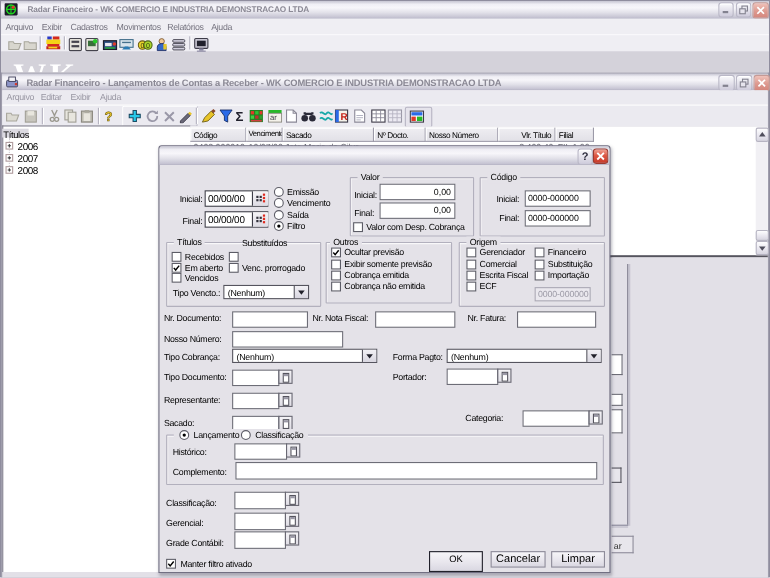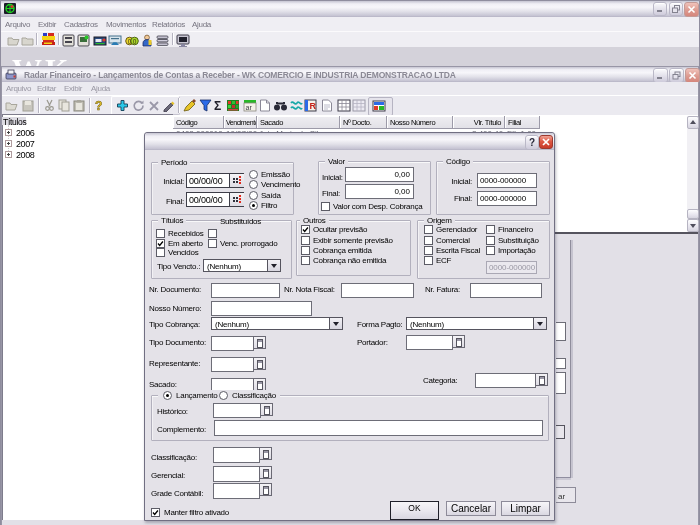--- a/index.html
+++ b/index.html
@@ -29,20 +29,21 @@
 
 <div class="ab tbar" style="left:1px;top:1px;width:698px;height:16px"></div>
 <div class="ab" style="left:4px;top:2px;width:13px;height:13px">
 <svg width="13" height="13">
         <rect x="0" y="1" width="12" height="11" rx="1" fill="#1c1c2a"></rect>
         <circle cx="6" cy="6.5" r="4" fill="none" stroke="#1fd41f" stroke-width="1.4"></circle>
         <path d="M6 2.5v8M2 6.5h8" stroke="#1fd41f" stroke-width="1"></path>
         <circle cx="8" cy="4.6" r="1.4" fill="#e03a2a"></circle>
       </svg>
 </div>
+<div class="ab" style="left:25px;top:4px;font-size:7.5px;font-weight:bold;color:#8b8995;letter-spacing:-0.1px">Radar Financeiro - WK COMERCIO E INDUSTRIA DEMONSTRACAO LTDA</div>
 <div class="ab cbtn" style="left:653px;top:2px;width:12px;height:12px">
       <div style="margin-top:7px;margin-left:3px;width:5px;height:2px;background:#83828f"></div>
     </div>
 <div class="ab cbtn" style="left:669px;top:2px;width:12px;height:12px">
       <svg width="12" height="12">
         <rect x="4.5" y="2.5" width="5" height="4.5" fill="none" stroke="#83828f"></rect>
         <rect x="2.5" y="5" width="5" height="4.5" fill="#e6e4ed" stroke="#83828f"></rect>
       </svg>
     </div>
 <div class="ab cbtnx" style="left:684px;top:2px;width:13px;height:13px">
@@ -397,23 +398,20 @@
 
 <div class="ab" style="left:144px;top:132px;width:411px;height:389px;background:#e4e2e8;border:1px solid #716f82;border-radius:3px 3px 0 0;box-sizing:border-box;box-shadow:1px 2px 3px rgba(60,60,80,.35)"></div>
 <div class="ab tbar" style="left:145px;top:133px;width:409px;height:17px;border-radius:3px 3px 0 0"></div>
 <div class="ab cbtn" style="left:525px;top:135px;width:12px;height:13px;color:#2a2a3a;font-size:10px;font-weight:bold;line-height:13px">?</div>
 <div class="ab" style="left:539px;top:135px;width:14px;height:14px;border-radius:3px;border:1px solid #9c3a30;background:linear-gradient(180deg,#f0a294,#dd5844 45%,#c83a2a);box-sizing:border-box">
       <svg width="12" height="12">
         <path d="M3 3l6 6M9 3l-6 6" stroke="#fff" stroke-width="1.7"></path>
       </svg>
     </div>
 
-<div class="ab gb" style="left:151px;top:162px;width:141px;height:51px">
-      <span class="gbl">Período</span>
-    </div>
 <div class="ab lbl" style="left:160px;top:176px;width:24px;text-align:right">Inicial:</div>
 <div class="ab" style="left:186px;top:173px;width:58px;height:15px;background:#fff;border:1px solid #3e3e48;box-sizing:border-box"></div>
 <div class="ab" style="left:189px;top:176px;font-size:9px;letter-spacing:-0.2px;white-space:nowrap">00/00/00</div>
 <div class="ab" style="left:229px;top:174px;width:14px;height:13px;background:linear-gradient(180deg,#f4f3f6,#dedce4);border-left:1px solid #3e3e48">
       <svg width="14" height="13">
         <g fill="#30303a">
           <rect x="3" y="4" width="2" height="2"></rect>
           <rect x="6" y="4" width="2" height="2"></rect>
           <rect x="3" y="7" width="2" height="2"></rect>
           <rect x="6" y="7" width="2" height="2"></rect>

